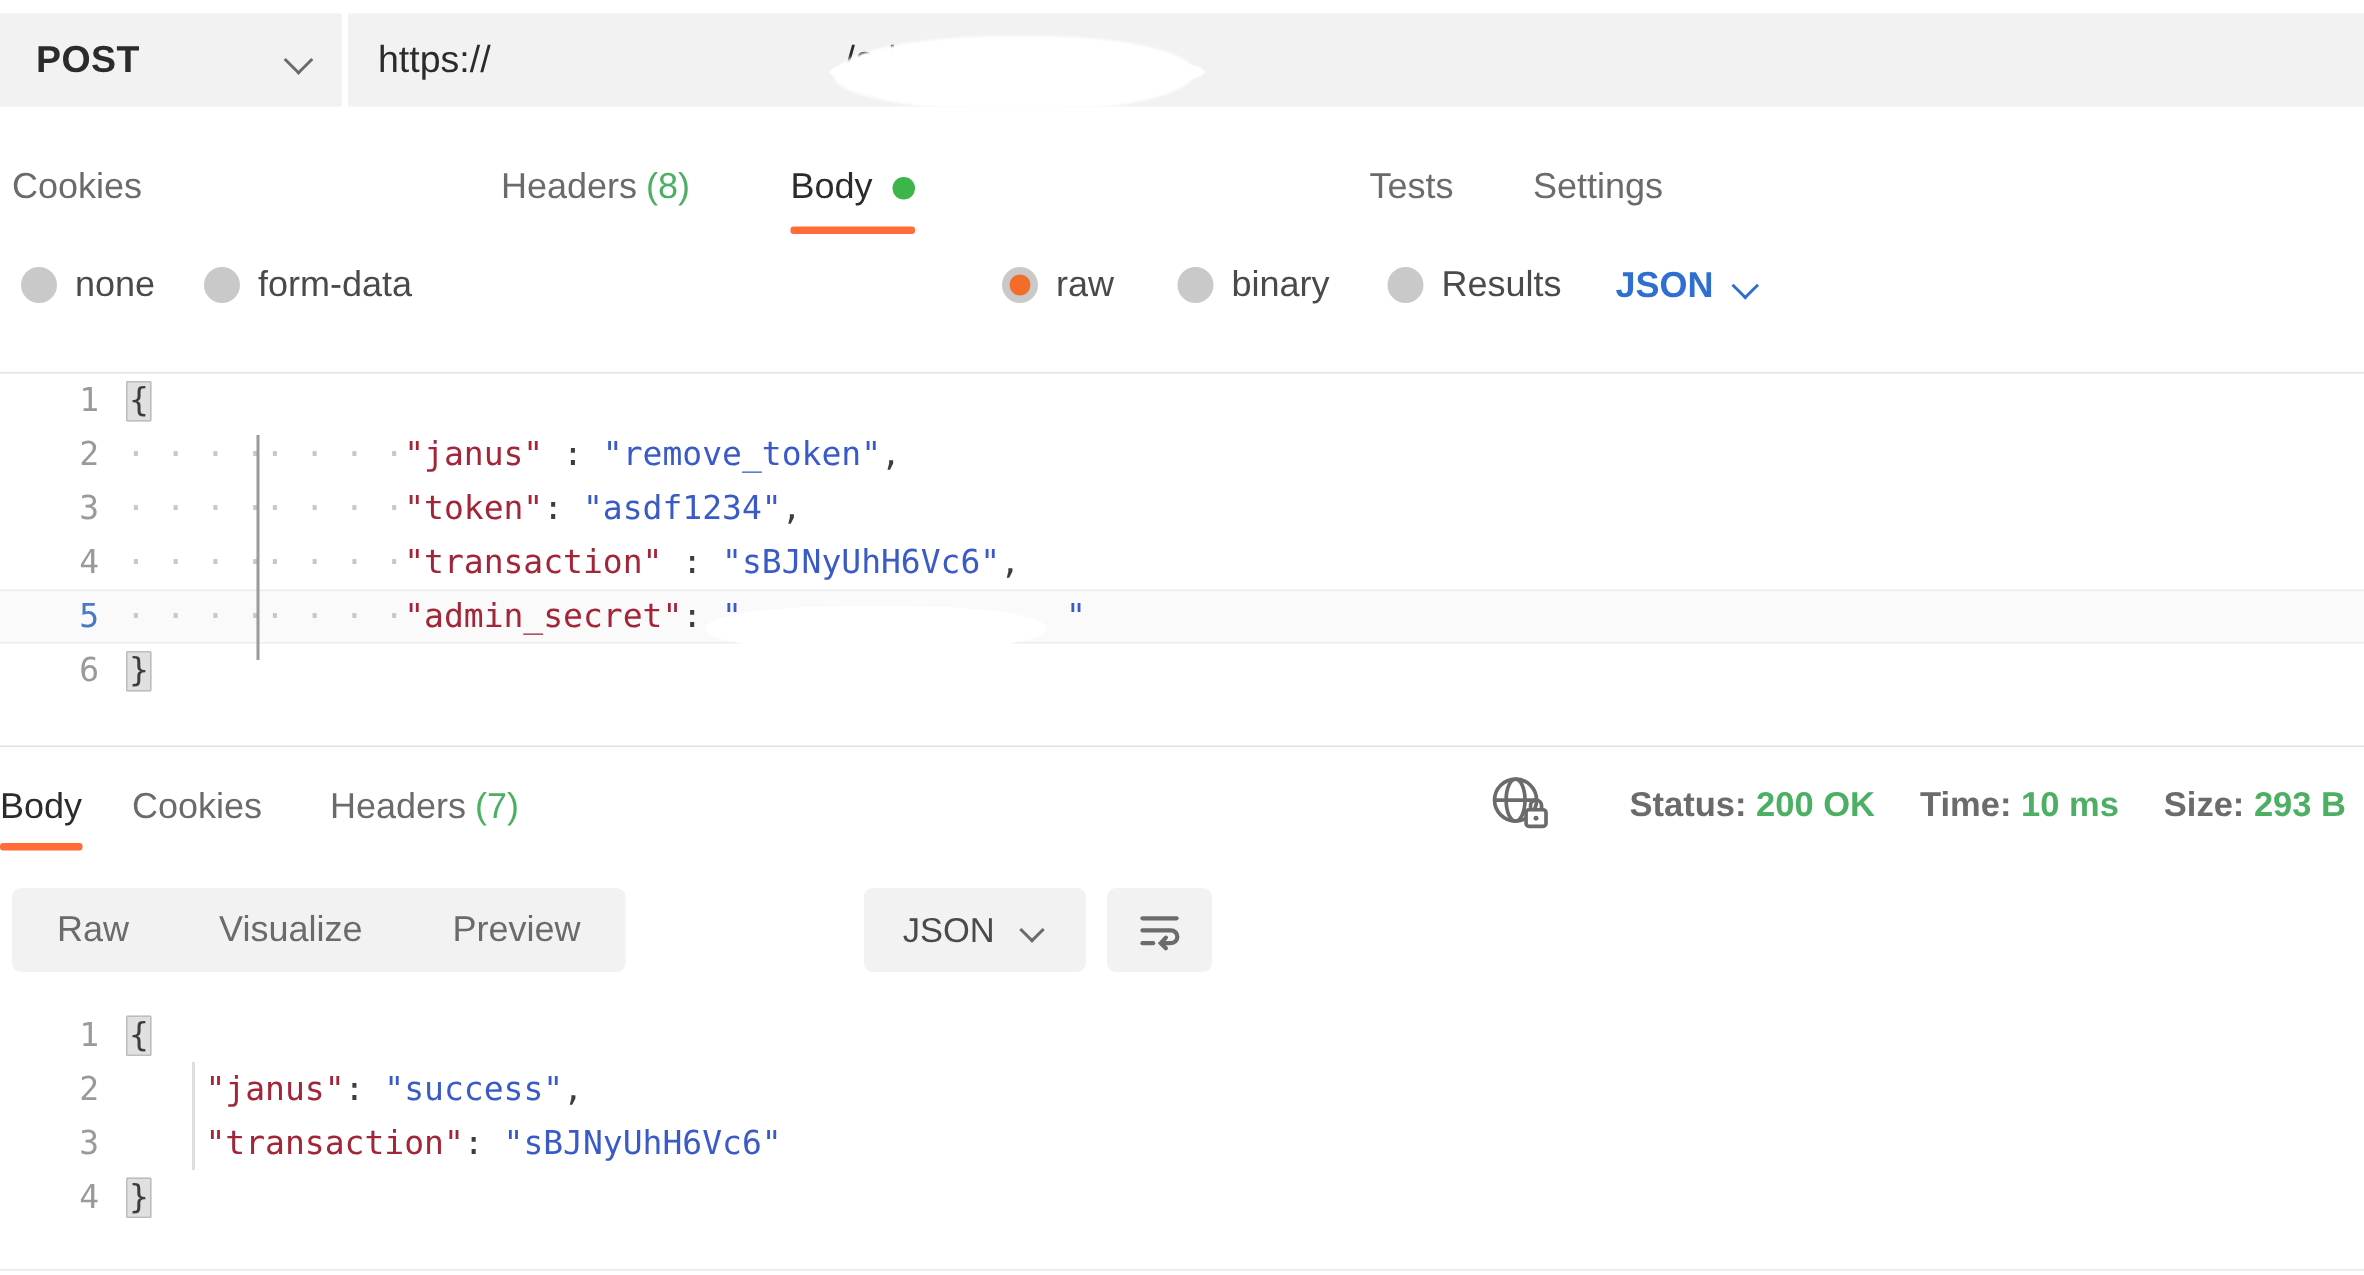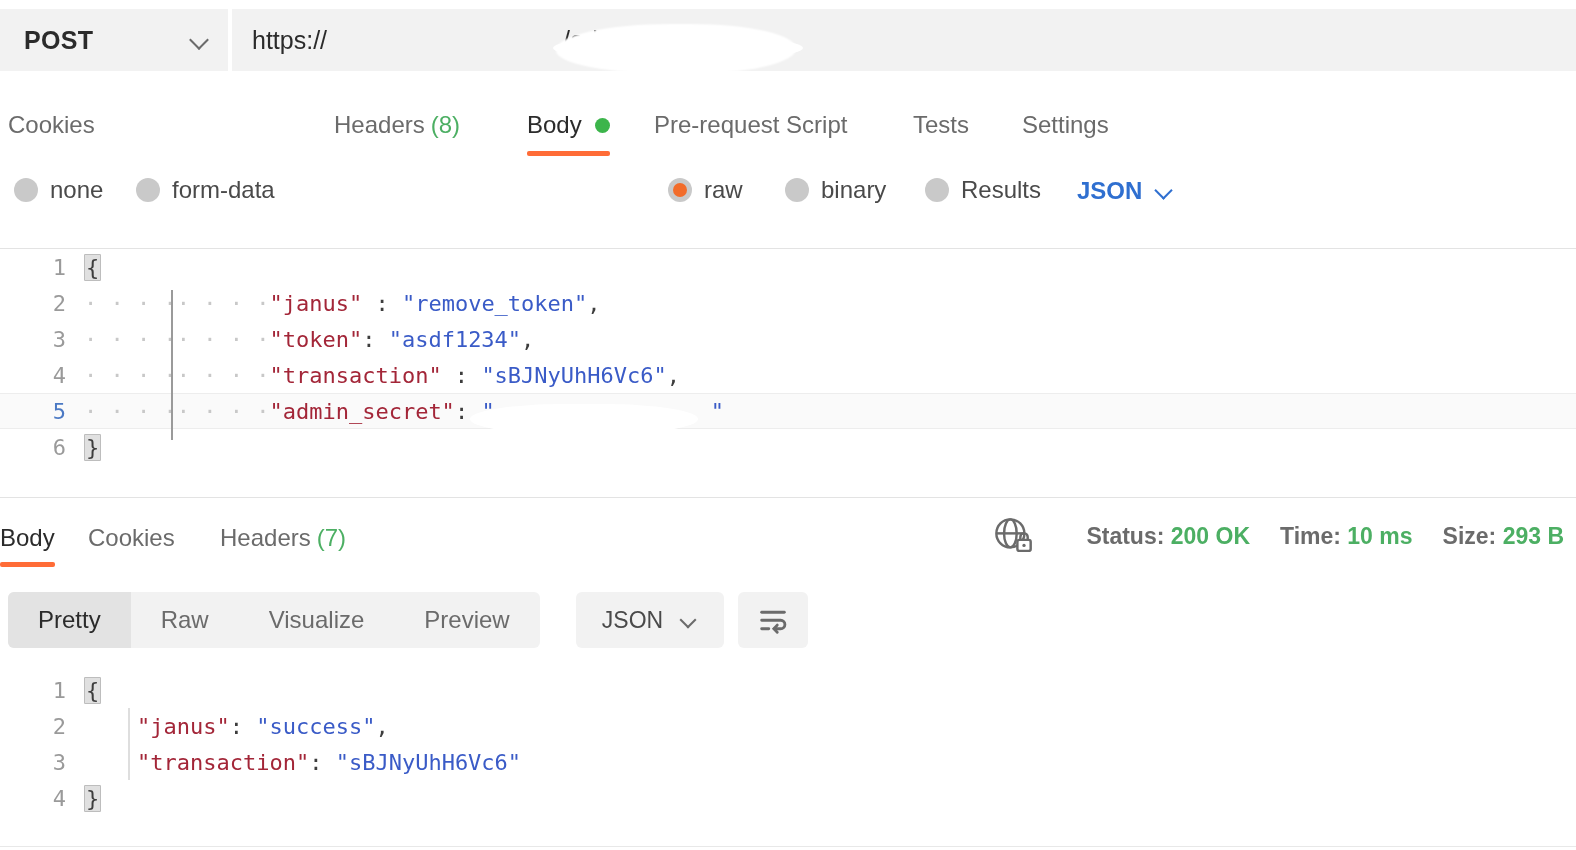--- a/index.html
+++ b/index.html
@@ -184,23 +184,20 @@
       <span>Cookies</span>
     </div>
     <div class="tab" style="left:334px">
       <span>Headers</span>
         <span class="cnt">(8)</span>
     </div>
     <div class="tab active" style="left:527px">
       <span>Body</span>
       <span class="gdot"></span>
       <span class="uline"></span>
-    </div>
-    <div class="tab" style="left:654px">
-      <span>Pre-request Script</span>
     </div>
     <div class="tab" style="left:913px">
       <span>Tests</span>
     </div>
     <div class="tab" style="left:1022px">
       <span>Settings</span>
     </div>
   </div>
 
   <div class="radios">
@@ -284,23 +281,20 @@
         </svg>
       </span>
       <span class="stat"><span>Status:</span> <span class="sv">200 OK</span></span>
       <span class="stat"><span>Time:</span> <span class="sv">10 ms</span></span>
       <span class="stat"><span>Size:</span> <span class="sv">293 B</span></span>
     </div>
   </div>
 
   <div class="resp-toolbar">
     <div class="seg">
-      <div class="sbtn active">
-          <span>Pretty</span>
-        </div>
       <div class="sbtn">
           <span>Raw</span>
         </div>
       <div class="sbtn">
           <span>Visualize</span>
         </div>
       <div class="sbtn">
           <span>Preview</span>
         </div>
     </div>

